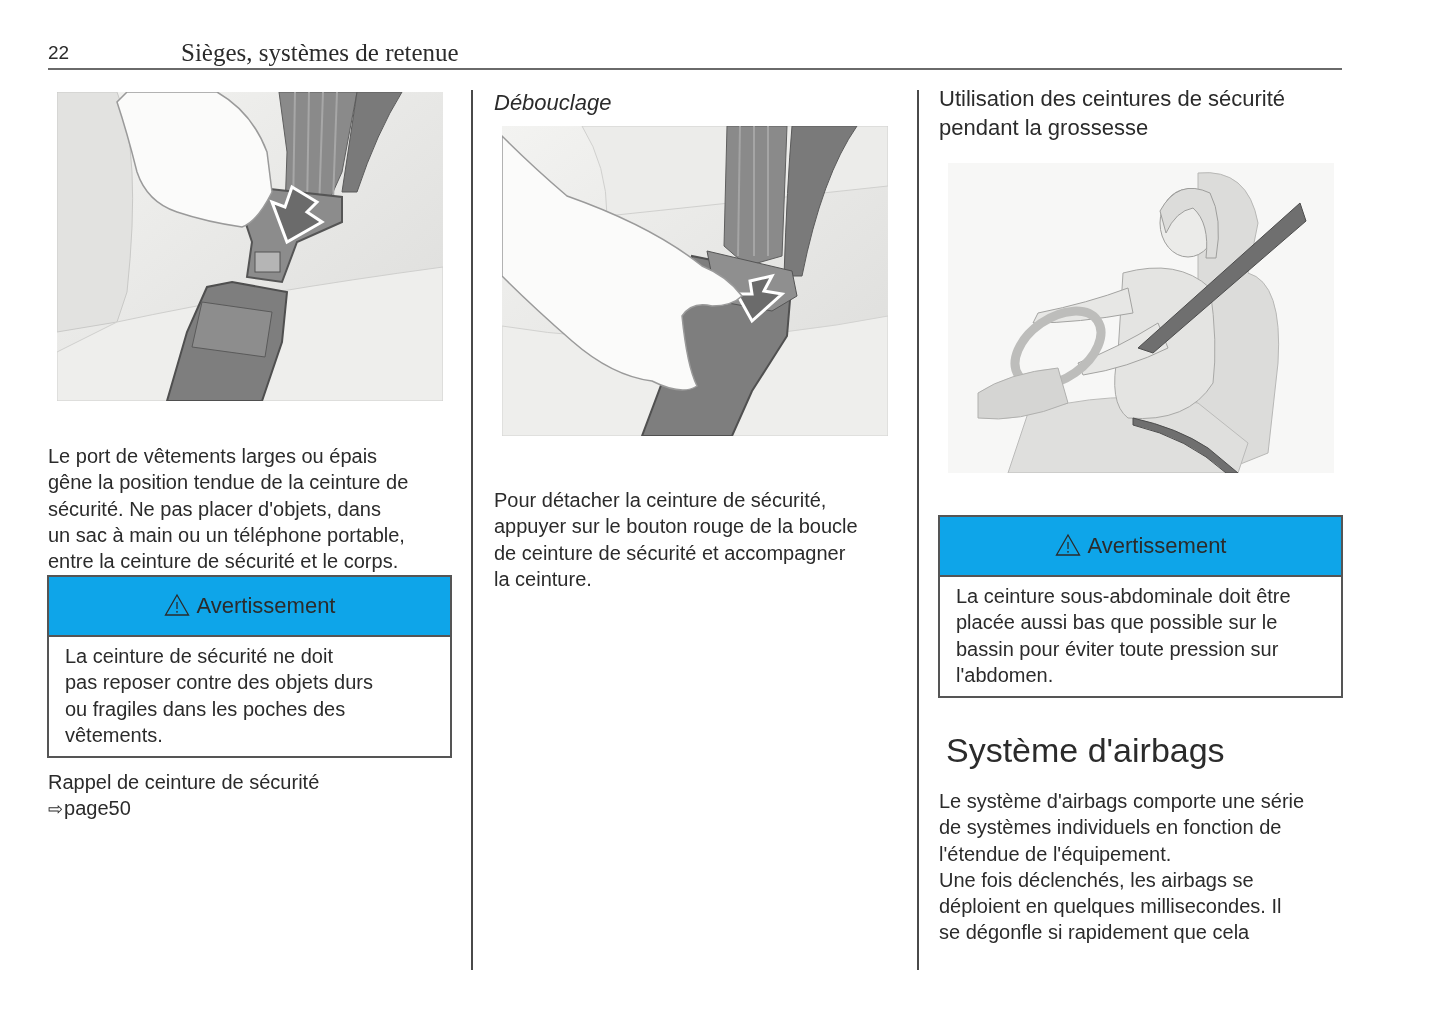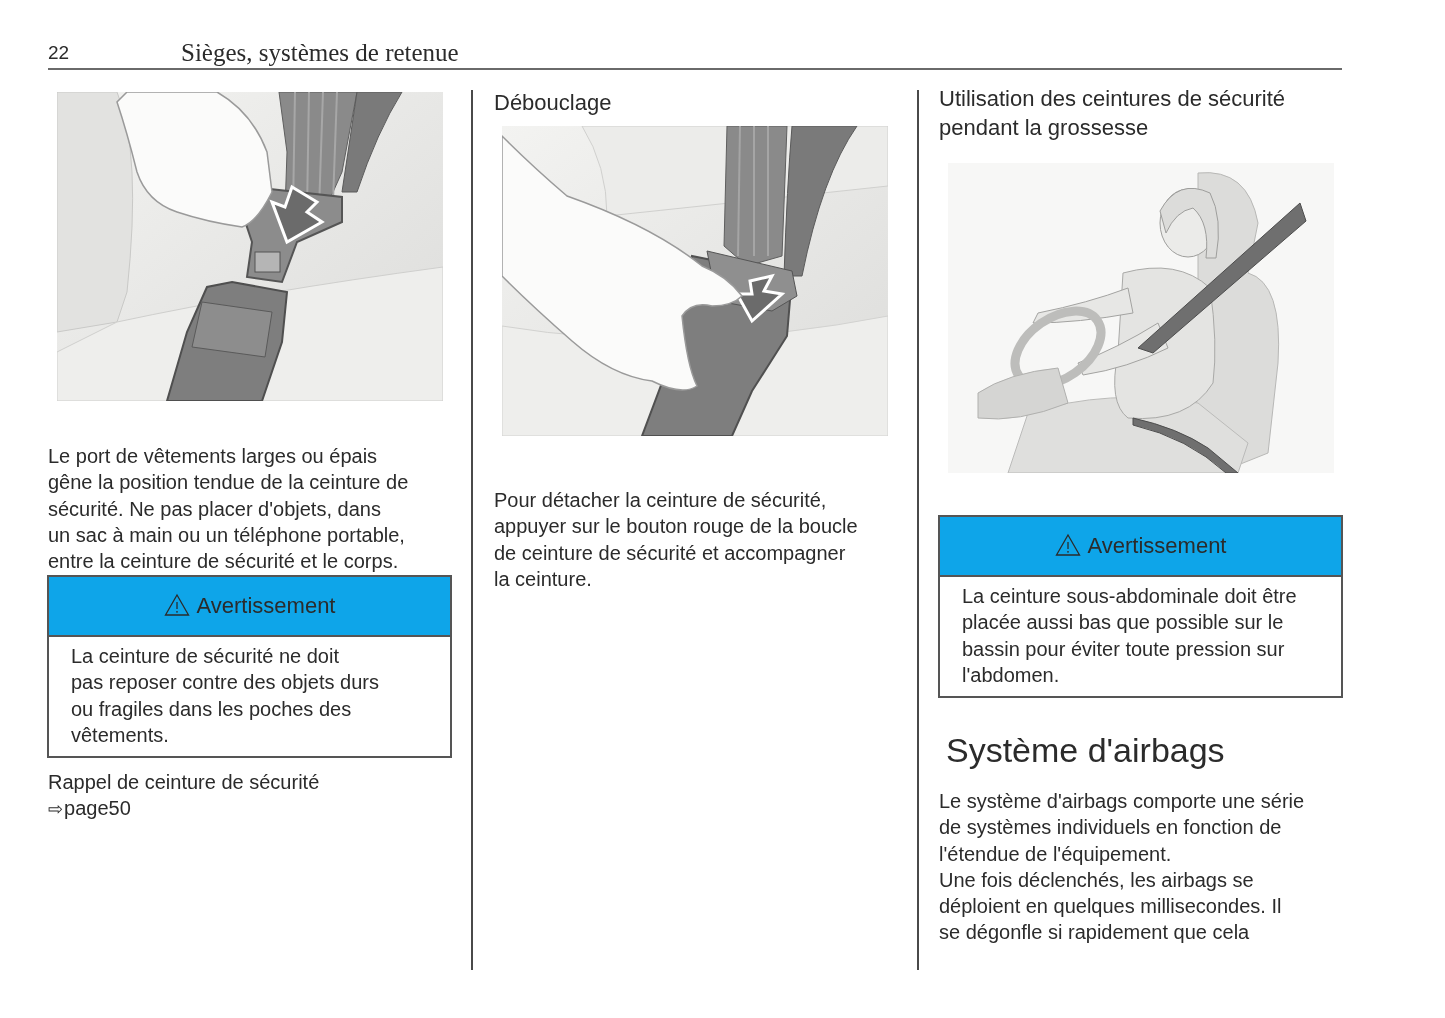--- a/index.html
+++ b/index.html
@@ -97,21 +97,21 @@
     }
     .warn-icon {
       display: inline-block;
       width: 26px;
       height: 24px;
       margin-right: 7px;
       position: relative;
       top: -1px;
     }
     .warn-body {
-      padding: 6px 7px 8px 22px;
+      padding: 6px 7px 8px 16px;
       font-size: 20px;
       line-height: 26.3px;
       color: #2b2b2b;
     }
     .xref-arrow {
       font-size: 18px;
       margin-right: 1px;
     }
   </style>
 </head>
@@ -179,21 +179,21 @@
   </div>
 </div>
 
 <div class="col" style="left:48px; top:769px; width:410px;">
   <p class="body-text">Rappel de ceinture de sécurité</p>
   <p class="body-text">
     <span class="xref-arrow">⇨</span><span>page50</span>
   </p>
 </div>
 
-<h2 class="section-heading" style="left:494px; top:88px;">Débouclage</h2>
+<h2 class="section-heading" style="left:494px; top:88px;font-style:italic;">Débouclage</h2>
 
 <div class="figure" style="left:502px; top:126px; width:386px; height:310px;">
   <svg width="386" height="310" viewBox="0 0 386 310">
     <defs>
       <linearGradient id="g2bg" x1="0" y1="0" x2="1" y2="1">
         <stop offset="0" stop-color="#f3f3f1"></stop>
         <stop offset="1" stop-color="#dcdcda"></stop>
       </linearGradient>
     </defs>
     <rect width="386" height="310" fill="url(#g2bg)"></rect>

